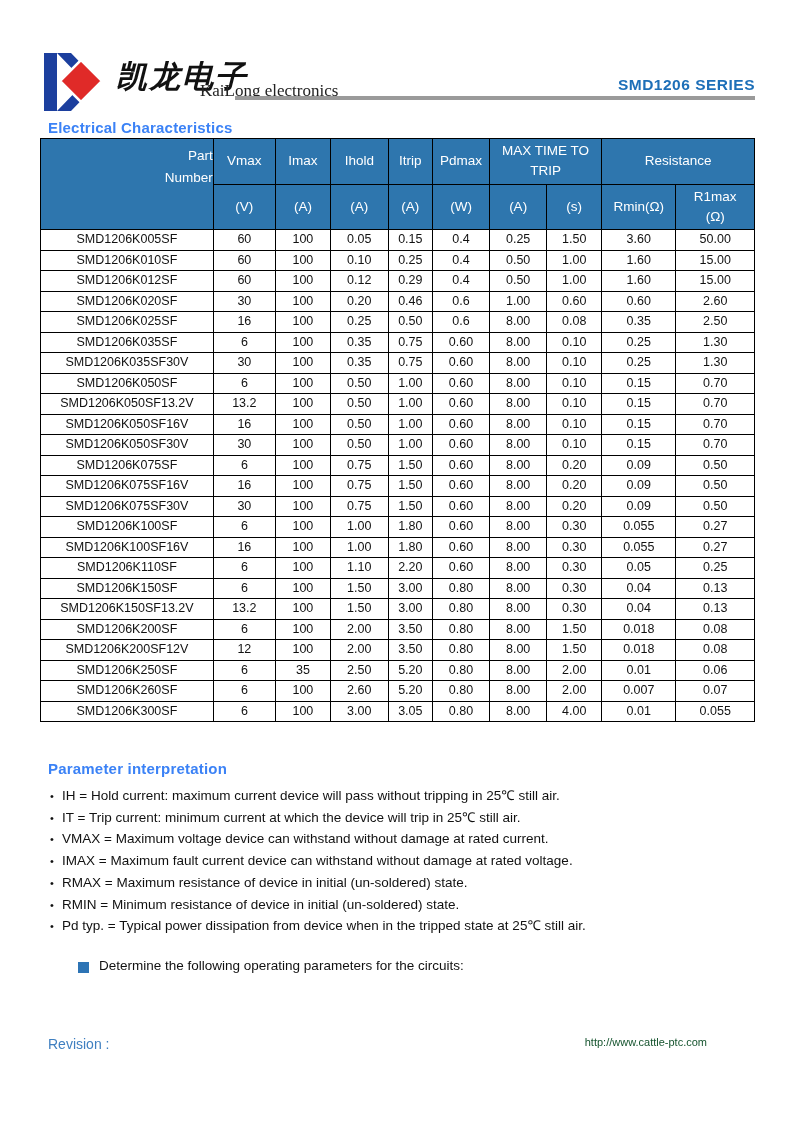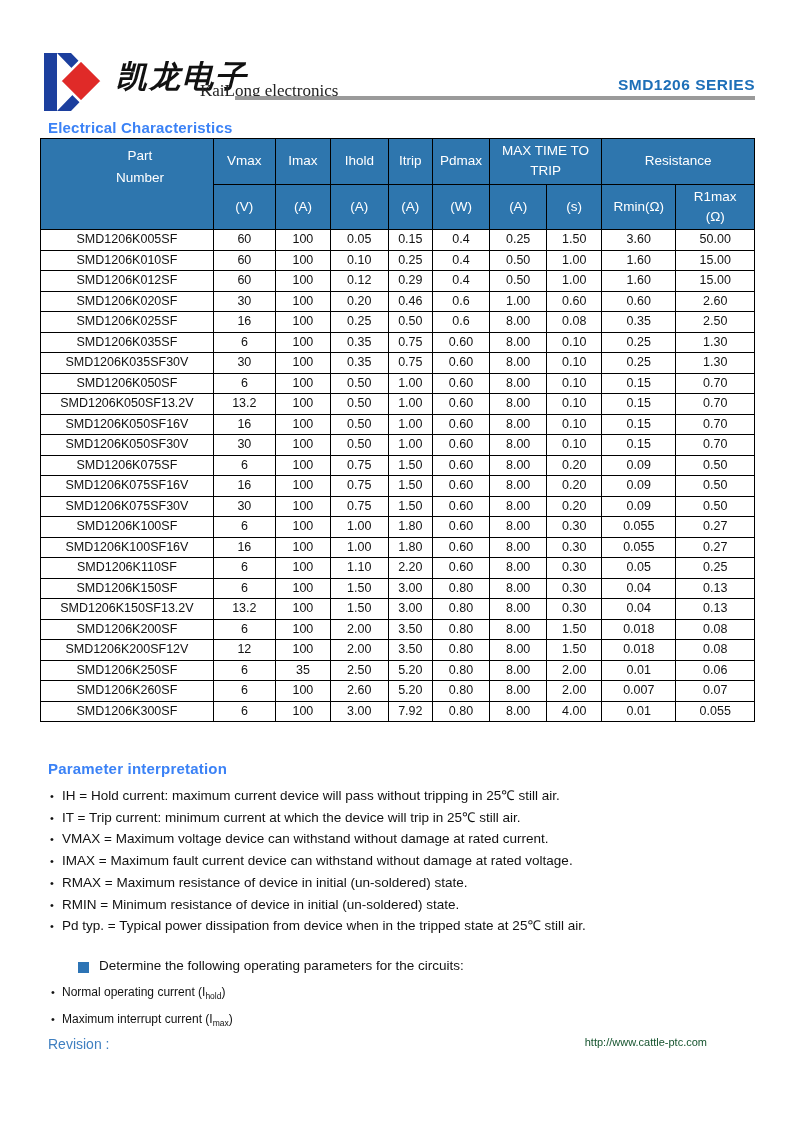--- a/index.html
+++ b/index.html
@@ -33,21 +33,21 @@
   .tbl-wrap { position:absolute; top:138px; left:40px; width:715px; }
   table { width:100%; border-collapse:collapse; table-layout:fixed; }
   th, td { border:1px solid #000; }
   table { border:1.5px solid #000; }
   thead th {
     background:#2e76ae; color:#ffffff; font-weight:normal;
     font-size:13.5px; text-align:center; vertical-align:middle; padding:2px 3px; line-height:1.5;
   }
   thead tr:first-child th { height:44px; }
   thead tr:last-child th { height:43px; }
-  th.part-h { text-align:center; vertical-align:top; padding:6px 0 0 26px; line-height:22px; }
+  th.part-h { text-align:right; vertical-align:top; padding:6px 0 0 26px; line-height:22px; }
   tbody td {
     height:20.5px; font-size:12.5px; text-align:center; vertical-align:middle;
     padding:0 2px; line-height:1.05; background:#fff; color:#111;
     white-space:nowrap; overflow:hidden;
   }
   
   .param { position:absolute; top:760px; left:48px; right:40px; }
   .param ul, .sel ul { list-style:none; margin-top:8px; }
   .param li {
     font-size:13.5px; color:#111; line-height:21.7px; padding-left:14px; position:relative;
@@ -404,21 +404,21 @@
             <td>8.00</td>
             <td>2.00</td>
             <td>0.007</td>
             <td>0.07</td>
           </tr>
           <tr>
             <td>SMD1206K300SF</td>
             <td>6</td>
             <td>100</td>
             <td>3.00</td>
-            <td>7.92</td>
+            <td>3.05</td>
             <td>0.80</td>
             <td>8.00</td>
             <td>4.00</td>
             <td>0.01</td>
             <td>0.055</td>
           </tr>
         </tbody>
     </table>
   </div>
 
@@ -433,24 +433,20 @@
         <li>RMIN = Minimum resistance of device in initial (un-soldered) state.</li>
         <li>Pd typ. = Typical power dissipation from device when in the tripped state at 25℃  still air.</li>
       </ul>
   </div>
 
   <div class="sel">
     <div class="sel-lead">
       <span class="sq"></span>
       <span>Determine the following operating parameters for the circuits:</span>
     </div>
-    <ul>
-        <li><span>Normal operating current (I</span><sub>hold</sub><span>)</span></li>
-        <li><span>Maximum interrupt current (I</span><sub>max</sub><span>)</span></li>
-      </ul>
   </div>
 
   <div class="foot">
     <span class="rev">Revision :</span>
     <a class="url" href="#">http://www.cattle-ptc.com</a>
   </div>
 
 </div>
 
 </body></html>

